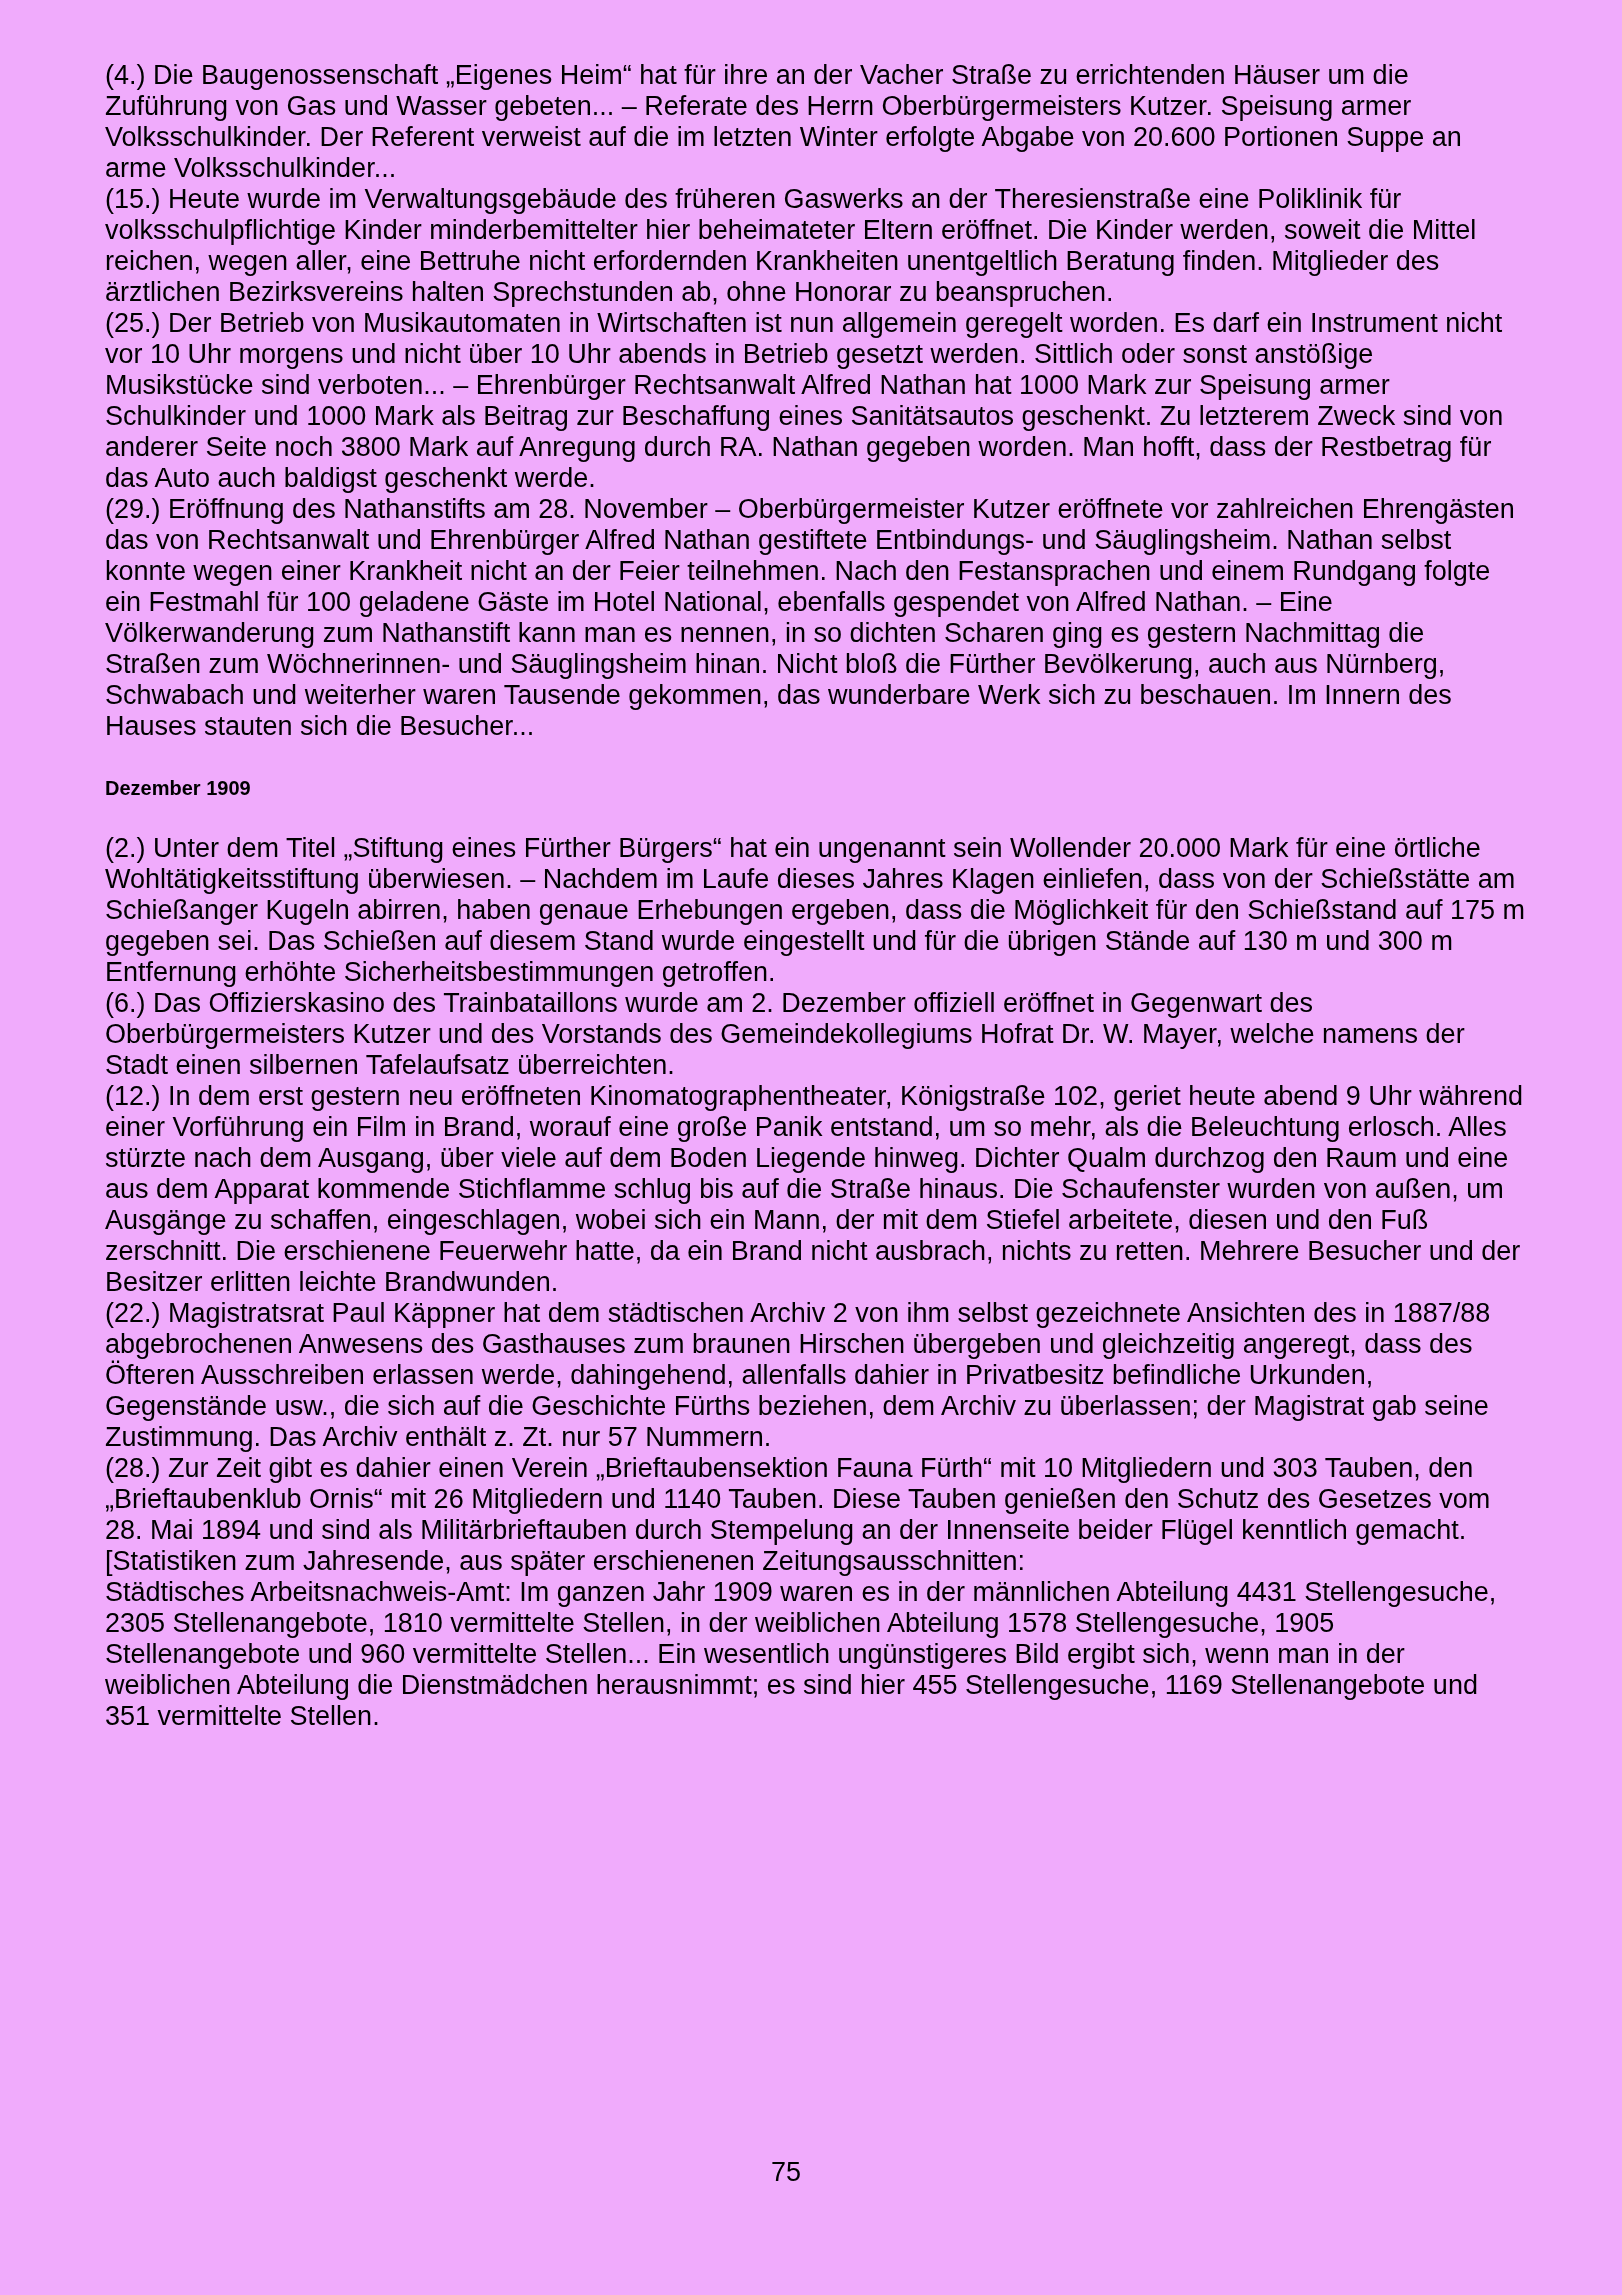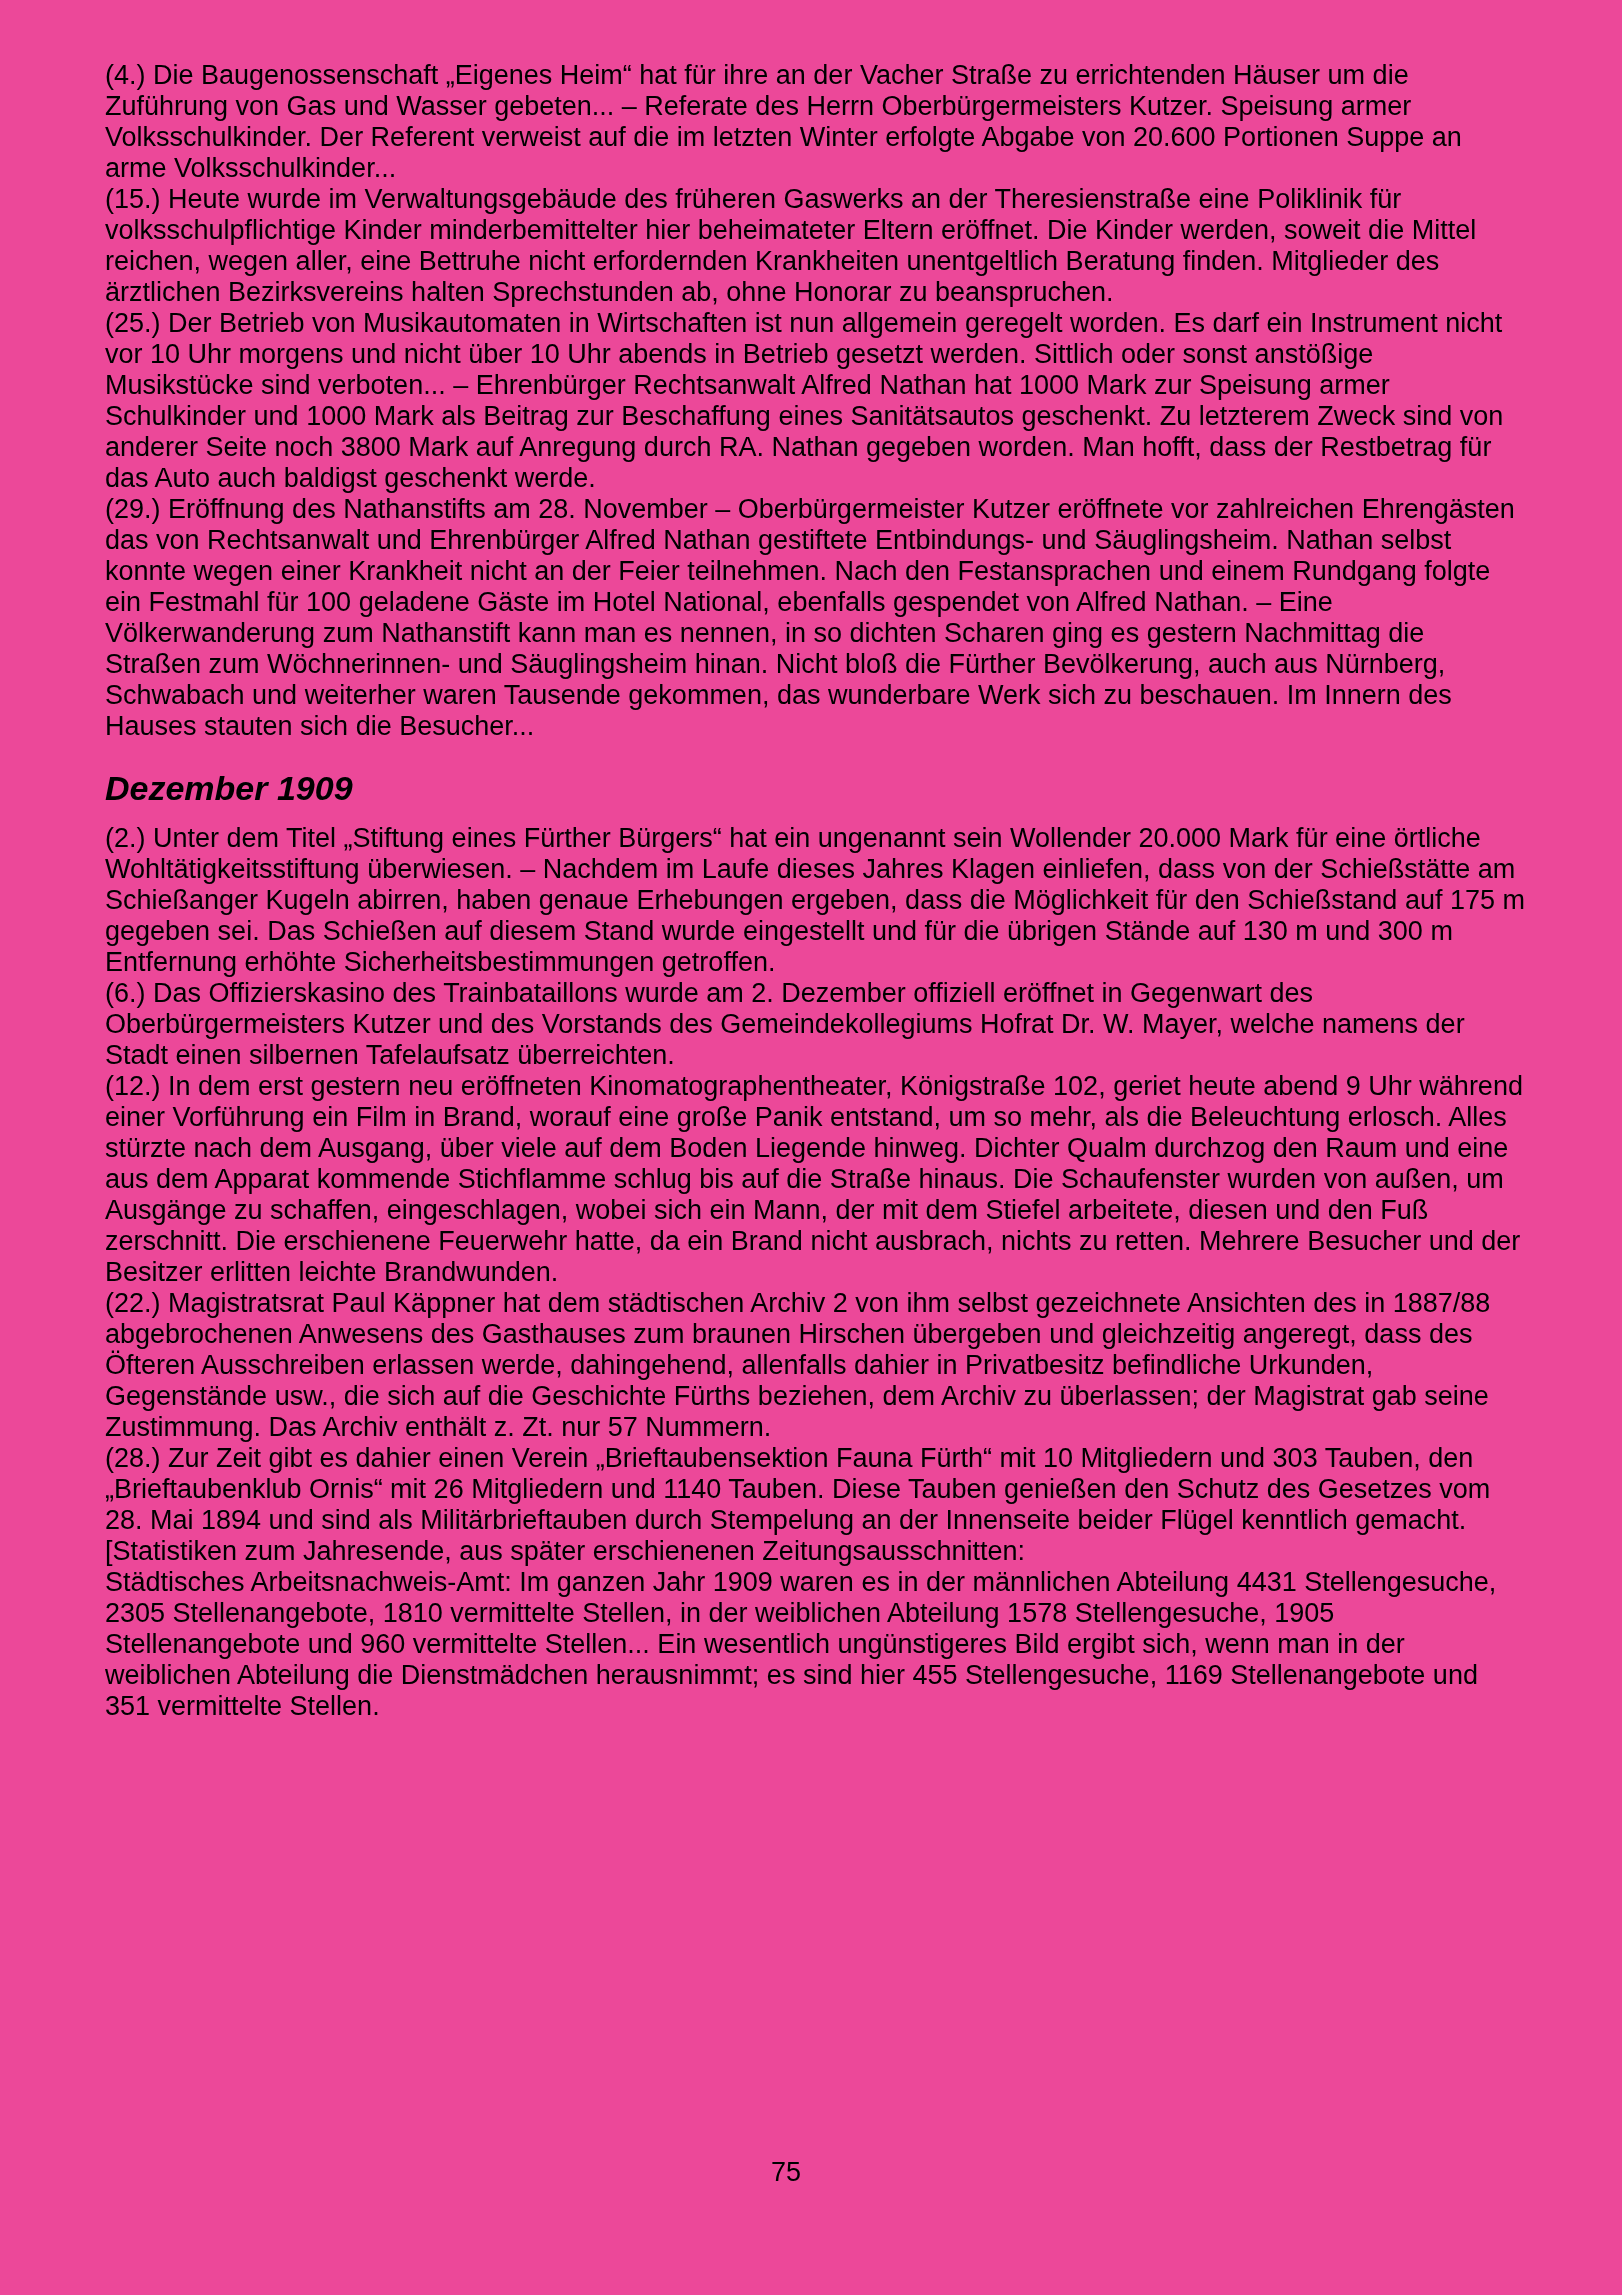--- a/index.html
+++ b/index.html
@@ -11,41 +11,40 @@
     height: 2295px;
     background: #ffffff;
     color: #000000;
     font-family: "Liberation Sans", "DejaVu Sans", sans-serif;
     position: relative;
     overflow: hidden;
   }
   .page {
     position: absolute;
     inset: 0;
-    background: #ec4899;
+    background: #f0abfc;
   }
   .content {
     position: absolute;
     left: 105px;
     top: 60px;
     width: 1420px;
     font-size: 27px;
     line-height: 31px;
     text-align: left;
     letter-spacing: 0;
   }
   .paragraph {
     margin: 0;
     white-space: normal;
   }
   .heading {
     font-weight: bold;
-    font-size: 34px;
-    margin: 31px 0 19px 0;
-    font-style: italic;
+    font-size: 20px;
+    margin: 31px 0 29px 0;
   }
   .page-number {
     position: absolute;
     left: 0;
     top: 2157px;
     width: 1572px;
     text-align: center;
     font-size: 27px;
     line-height: 31px;
   }

